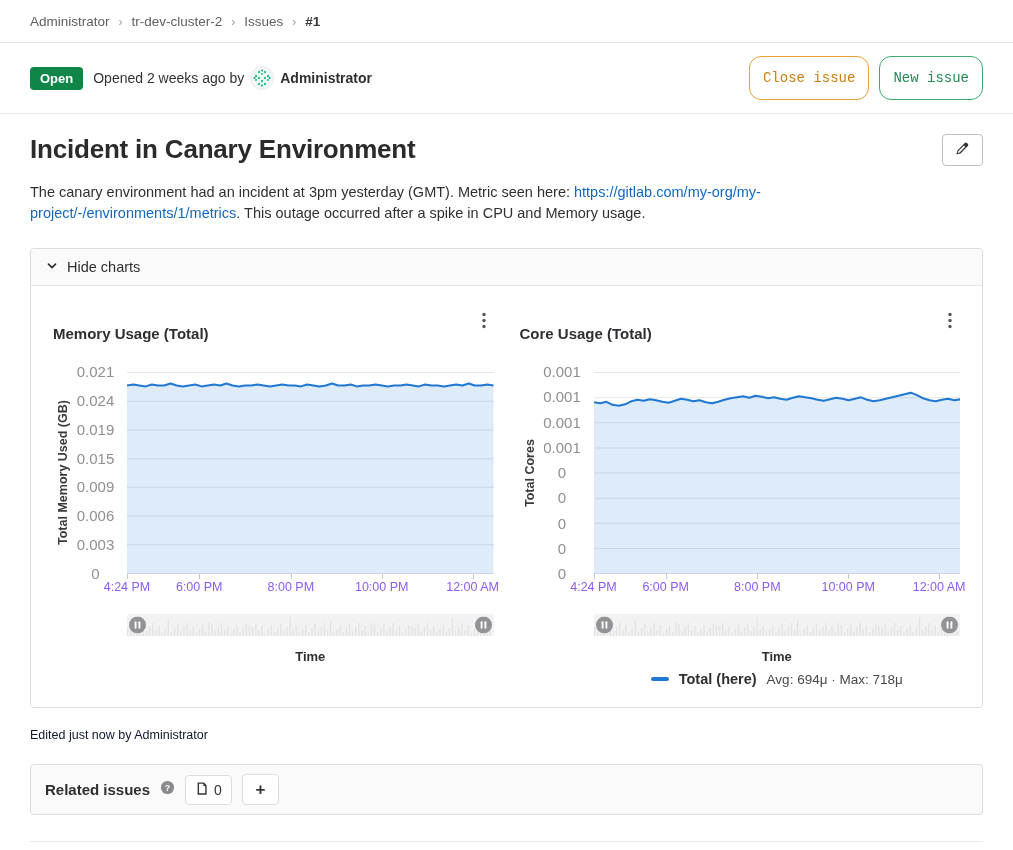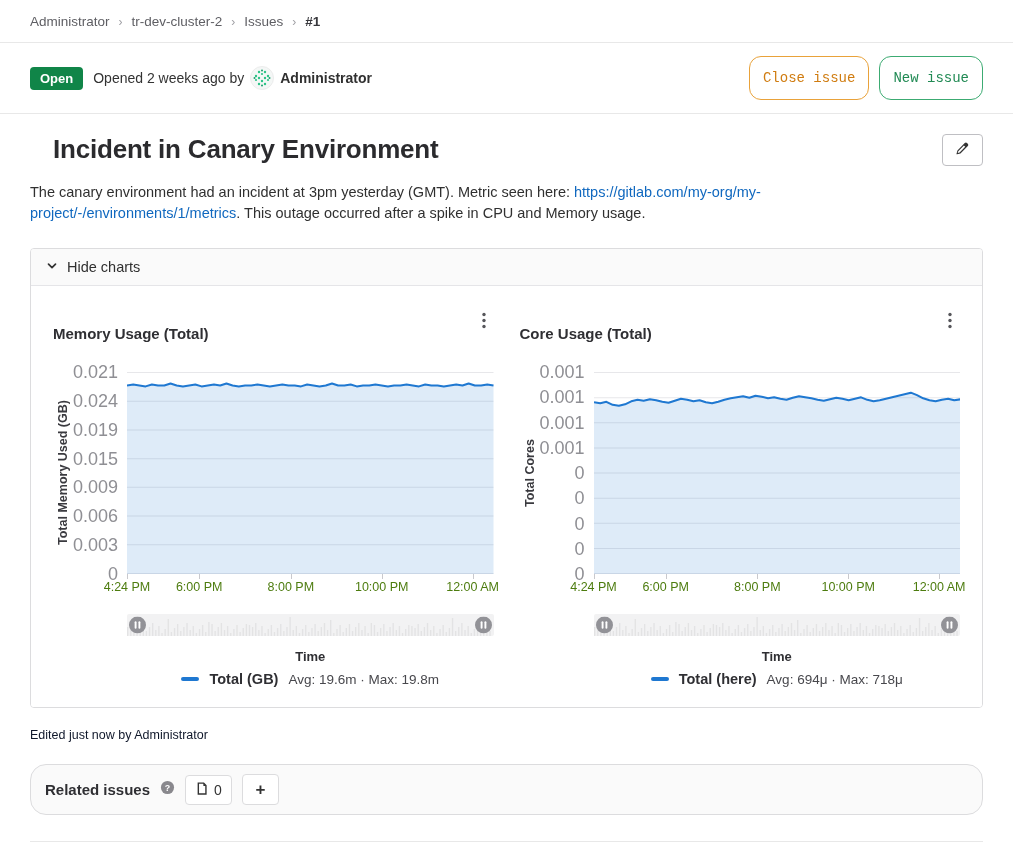--- a/index.html
+++ b/index.html
@@ -19,59 +19,59 @@
   .opened-text { font-size:14px; color:#333; margin-right:6px; }
   .avatar { width:24px; height:24px; border-radius:50%; background:#f4f7f6; border:1px solid #ececec; margin-right:6px; flex:none; }
   .author { font-size:14px; font-weight:700; color:#303030; }
   .header-actions { margin-left:auto; display:flex; gap:10px; }
   .btn { display:inline-flex; align-items:center; justify-content:center; gap:6px; height:44px; padding:0 13px; border-radius:12px; background:#fff; border:1px solid #bfbfc3; font-family:Liberation Mono, monospace; font-size:14px; color:#333; cursor:pointer; }
   .btn-warning { color:var(--close-issue,#d07c10); border-color:#e9a23a; }
   .btn-success-outline { color:var(--new-issue,#239i55); border-color:#3cab72; color:var(--new-issue,#218a54); font-weight:400; }
 
   
   .title-row { display:flex; align-items:flex-start; padding:20px 30px 0; }
-  .issue-title { font-size:26px; font-weight:700; color:#2b2b2e; letter-spacing:-.2px; flex:1;margin-left:23px; }
+  .issue-title { font-size:26px; font-weight:700; color:#2b2b2e; letter-spacing:-.2px; flex:1; }
   .icon-btn { width:41px; height:32px; display:inline-flex; align-items:center; justify-content:center; background:#fff; border:1px solid #bfbfc3; border-radius:4px; cursor:pointer; color:#333; }
   .description { padding:16px 30px 0; font-size:14.5px; line-height:21px; color:#303030; max-width:986px; }
   .description a { color:var(--link,#1068bf); text-decoration:none; cursor:pointer; }
 
   
   .charts-panel { margin:24px 30px 0; border:1px solid #dcdcde; border-radius:4px; overflow:hidden; }
   .charts-toggle { display:flex; align-items:center; gap:9px; background:#fafafa; border:none; border-bottom:1px solid #e5e5e8; width:100%; padding:10px 15px; font-family:inherit; font-size:14.5px; color:#303030; cursor:pointer; text-align:left; }
   .charts-toggle svg { flex:none; }
   .charts-row { display:flex; gap:26px; padding:22px 22px 20px; background:#fff; }
   .chart { flex:1; min-width:0; }
   .chart-head { display:flex; align-items:flex-start; justify-content:space-between; margin-bottom:30px; }
   .chart-head h3 { font-size:15px; font-weight:700; color:#2f2f33;margin-top:17px; }
   .kebab { border:none; background:transparent; cursor:pointer; padding:4px 8px; color:#56565b; }
   .chart-grid { display:grid; grid-template-columns:20px 54px 1fr; }
   .ylab { grid-column:1; grid-row:1; writing-mode:vertical-rl; transform:rotate(180deg); font-size:12.5px; font-weight:700; color:#3a3a3f; text-align:center; justify-self:center; }
   .yticks { grid-column:2; grid-row:1; position:relative; height:202px; }
-  .yticks span { position:absolute; right:9px; left:0; text-align:right; font-size:18px; color:#8f8f94; line-height:16px; }
+  .yticks span { position:absolute; right:9px; left:0; text-align:center; font-size:15px; color:#8f8f94; line-height:16px; }
   .plot { grid-column:3; grid-row:1; height:202px; }
   .plot svg { width:100%; height:202px; display:block; }
   .grid-line { stroke:#e7e7ea; stroke-width:1; }
   .area-fill { fill:var(--chart-line,#1f78d1); fill-opacity:.15; stroke:none; }
   .series-line { fill:none; stroke:var(--chart-line,#1f78d1); stroke-width:2; stroke-linejoin:round; }
   .xticks { grid-column:3; grid-row:2; position:relative; height:24px; }
   .xticks .mark { position:absolute; top:0; width:1px; height:5px; background:#c9c9cd; }
-  .xticks .xlabel { position:absolute; top:6px; transform:translateX(-50%); font-size:12.5px; color:#4d7c0f; white-space:nowrap; }
+  .xticks .xlabel { position:absolute; top:6px; transform:translateX(-50%); font-size:12.5px; color:#8b5cf6; white-space:nowrap; }
   .brush { grid-column:3; grid-row:3; position:relative; height:22px; margin-top:16px; background:#f2f2f3; border-radius:2px; }
   .brush svg.noise { position:absolute; inset:0; width:100%; height:100%; }
   .brush .handle { position:absolute; top:50%; transform:translateY(-50%); width:17px; height:17px; cursor:ew-resize; }
   .brush .handle.left { left:2px; } .brush .handle.right { right:2px; }
   .xlab { grid-column:3; grid-row:4; text-align:center; font-size:13px; font-weight:700; color:#2f2f33; margin-top:13px; }
   .legend { grid-column:3; grid-row:5; display:flex; align-items:center; justify-content:center; gap:10px; margin-top:7px; }
   .swatch { width:18px; height:4px; border-radius:2px; background:var(--chart-line,#1f78d1); flex:none; }
   .lname { font-size:14.5px; font-weight:700; color:#2f2f33; }
   .lstats { font-size:13.5px; color:#48484d; }
 
   
   .edited-note { padding:20px 30px 0; font-size:12.5px; color:#0f172a; }
-  .related-issues { margin:22px 30px 0; border:1px solid #dcdcde; border-radius:16px; background:#fafafa; padding:9px 14px; display:flex; align-items:center; gap:10px; }
+  .related-issues { margin:22px 30px 0; border:1px solid #dcdcde; border-radius:4px; background:#fafafa; padding:9px 14px; display:flex; align-items:center; gap:10px; }
   .related-issues .ri-title { font-size:15px; font-weight:700; color:#2f2f33; }
   .count-pill { display:inline-flex; align-items:center; gap:5px; background:#fff; border:1px solid #dcdcde; border-radius:4px; padding:5px 9px; font-size:14px; color:#333; cursor:default; }
   .add-btn { width:37px; height:31px; display:inline-flex; align-items:center; justify-content:center; background:#fff; border:1px solid #dcdcde; border-radius:4px; font-size:17px; font-weight:700; color:#333; cursor:pointer; }
 
   
   .footer-sep { border:none; border-top:1px solid #e8e8e8; margin:26px 30px 0; }
   .footer-actions { display:flex; align-items:center; padding:12px 30px 16px; }
   .award-group { display:flex; gap:8px; align-items:center; }
   .award-btn { display:inline-flex; align-items:center; gap:8px; height:36px; padding:0 13px; background:#fff; border:1px solid #dcdcde; border-radius:4px; font-size:14px; color:#333; cursor:pointer; font-family:inherit; }
   .emoji-picker-btn { width:40px; height:36px; display:inline-flex; align-items:center; justify-content:center; background:#fff; border:1px solid #dcdcde; border-radius:4px; color:#6a6a70; cursor:pointer; }
@@ -327,25 +327,20 @@
                   <rect x="5.3" y="4.4" width="1.8" height="7.2" rx="0.9" fill="#fff"></rect>
                   <rect x="8.9" y="4.4" width="1.8" height="7.2" rx="0.9" fill="#fff"></rect>
                 </svg></span>
               <span class="handle right"><svg width="17" height="17" viewBox="0 0 16 16">
                   <circle cx="8" cy="8" r="8" fill="#929297"></circle>
                   <rect x="5.3" y="4.4" width="1.8" height="7.2" rx="0.9" fill="#fff"></rect>
                   <rect x="8.9" y="4.4" width="1.8" height="7.2" rx="0.9" fill="#fff"></rect>
                 </svg></span>
             </div>
             <div class="xlab">Time</div>
-            <div class="legend">
-              <span class="swatch"></span>
-              <span class="lname">Total (GB)</span>
-              <span class="lstats">Avg: 19.6m · Max: 19.8m</span>
-            </div>
           </div>
         </section>
         <section class="chart">
           <div class="chart-head">
             <h3>Core Usage (Total)</h3>
             <button class="kebab"><span><svg width="4" height="17" viewBox="0 0 4 16">
                   <circle cx="2" cy="2" r="1.7" fill="currentColor"></circle>
                   <circle cx="2" cy="8" r="1.7" fill="currentColor"></circle>
                   <circle cx="2" cy="14" r="1.7" fill="currentColor"></circle>
                 </svg></span></button>

